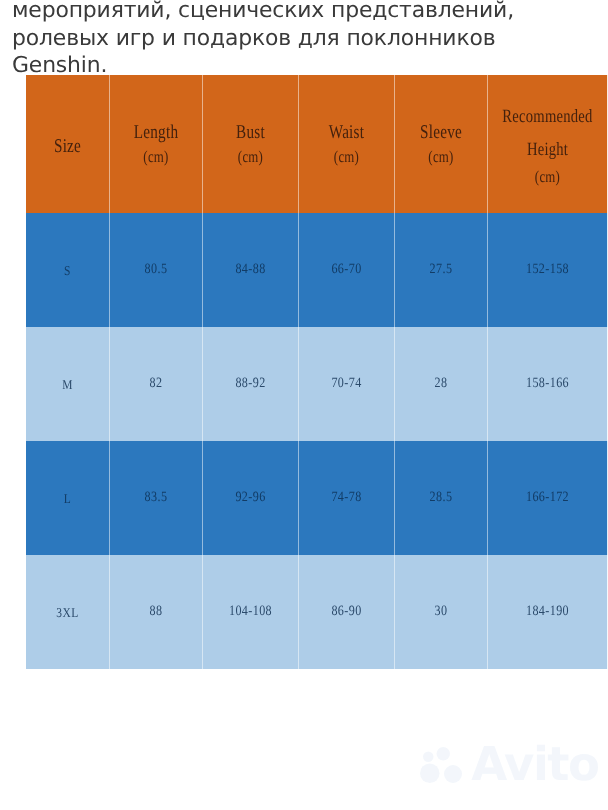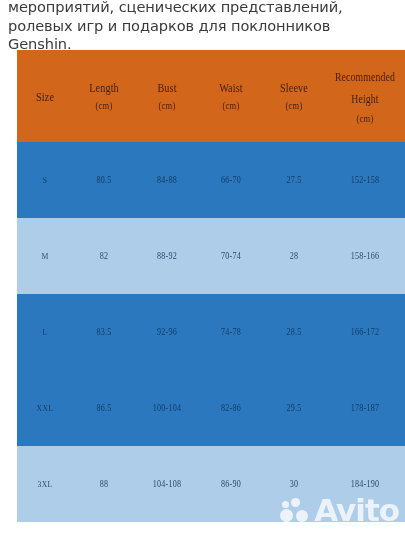--- a/index.html
+++ b/index.html
@@ -185,28 +185,20 @@
         <td class="cell">158-166</td>
       </tr>
       <tr class="row-dark">
         <td class="cell size-label">L</td>
         <td class="cell">83.5</td>
         <td class="cell">92-96</td>
         <td class="cell">74-78</td>
         <td class="cell">28.5</td>
         <td class="cell">166-172</td>
       </tr>
-      <tr class="row-dark">
-        <td class="cell size-label">XXL</td>
-        <td class="cell">86.5</td>
-        <td class="cell">100-104</td>
-        <td class="cell">82-86</td>
-        <td class="cell">29.5</td>
-        <td class="cell">178-187</td>
-      </tr>
       <tr class="row-light">
         <td class="cell size-label">3XL</td>
         <td class="cell">88</td>
         <td class="cell">104-108</td>
         <td class="cell">86-90</td>
         <td class="cell">30</td>
         <td class="cell">184-190</td>
       </tr>
     </tbody>
   </table>

